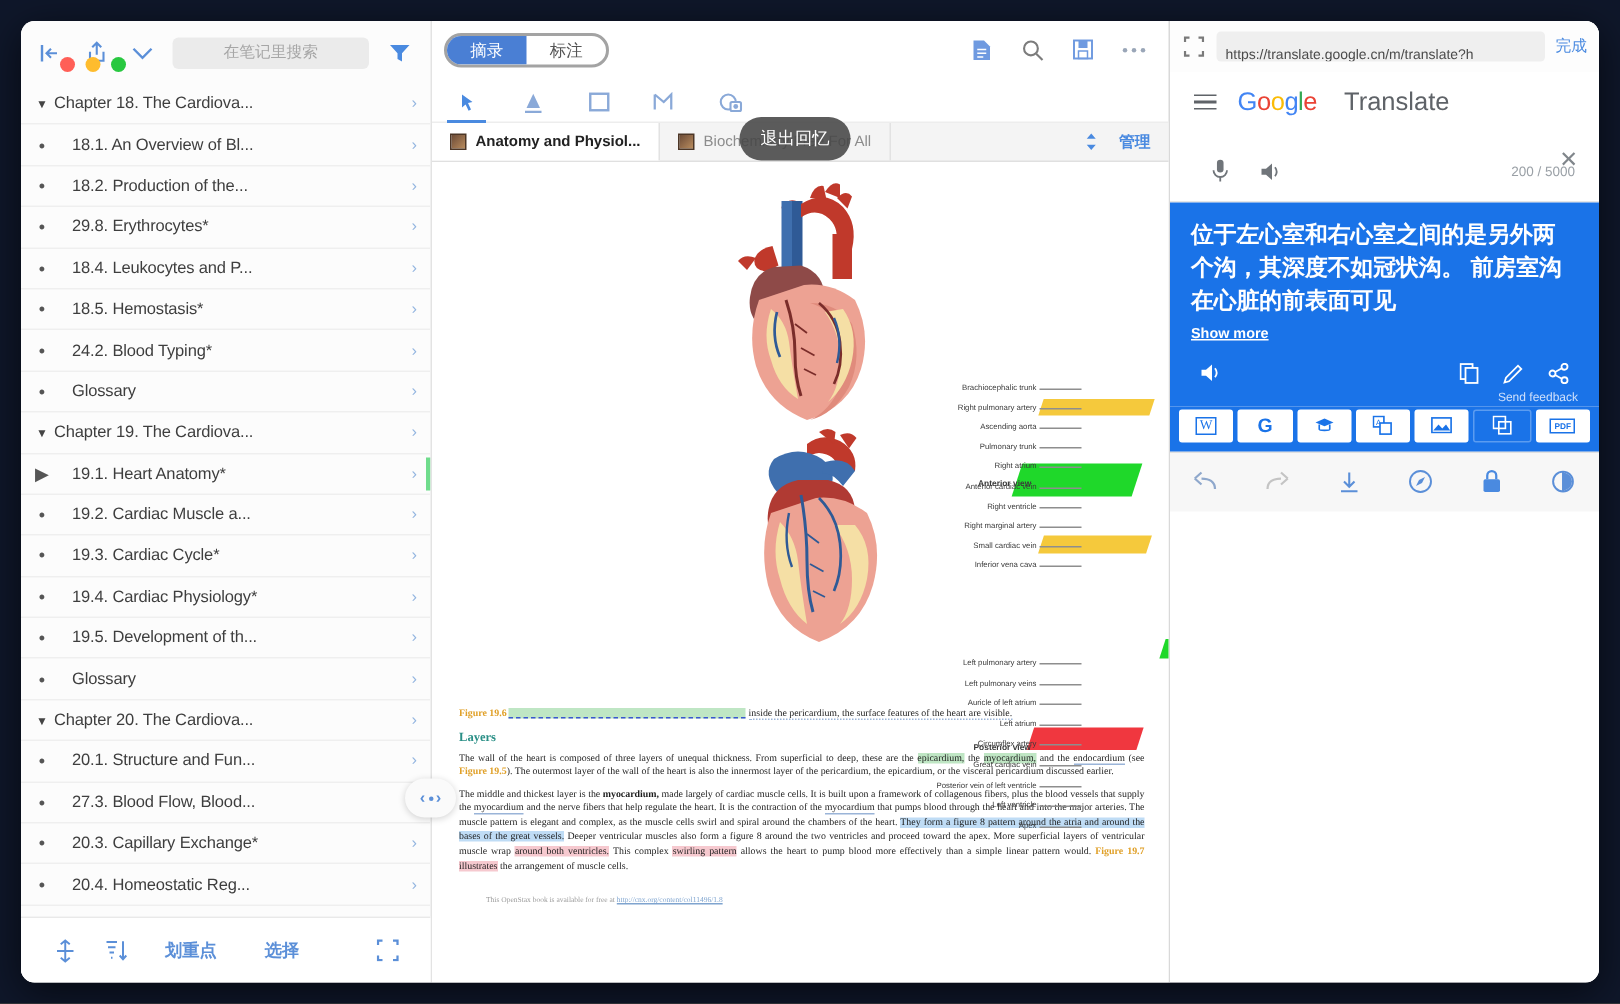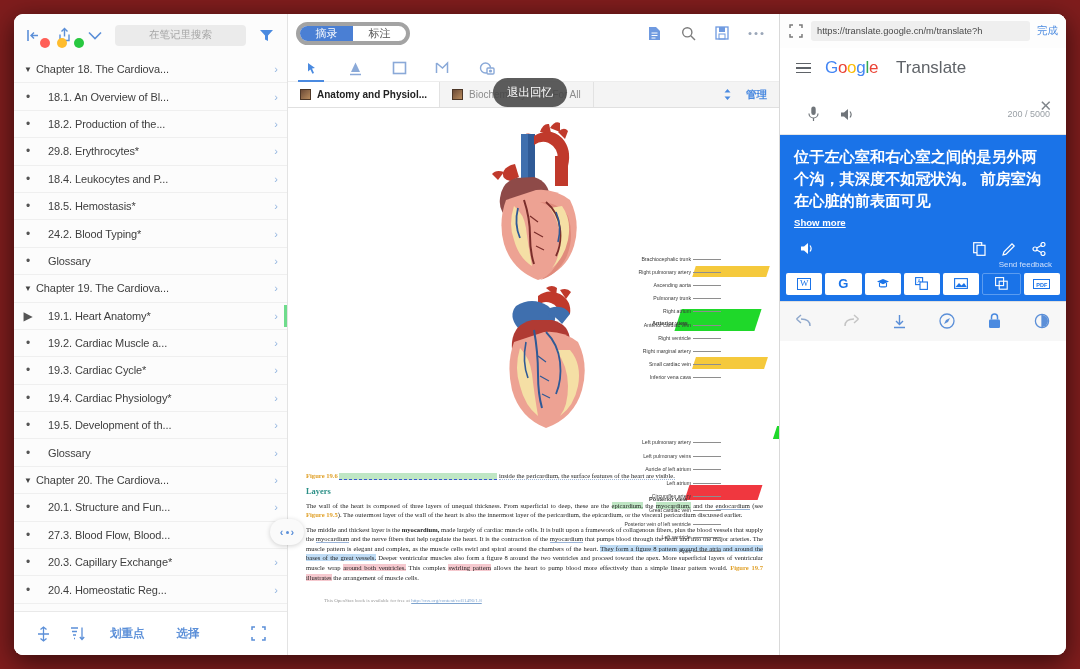--- a/index.html
+++ b/index.html
@@ -1,18 +1,18 @@
 <!DOCTYPE html>
 <html><head>
 <meta charset="utf-8">
 <style>
   * { margin:0; padding:0; box-sizing:border-box; }
   html,body { width:1080px; height:669px; overflow:hidden; background:#000;
               font-family:"Liberation Sans", sans-serif; }
-  .desktop { position:relative; width:1080px; height:669px; background:#7f1d1d; }
+  .desktop { position:relative; width:1080px; height:669px; background:#0f172a; }
 
   
   .window { position:absolute; left:14px; top:14px; width:1052px; height:641px;
             background:#fff; border-radius:9px; overflow:hidden; display:flex;
             box-shadow:0 6px 26px rgba(0,0,0,.6); }
 
   
   .sidebar { width:274px; height:100%; background:#fcfcfc; border-right:1px solid #e3e3e3;
              display:flex; flex-direction:column; position:relative; }
   .sb-toolbar { height:42px; display:flex; align-items:center; gap:9px; padding:0 10px 0 8px; }
@@ -44,21 +44,21 @@
   .resize-handle { position:absolute; right:-17px; top:505px; width:34px; height:26px;
                    background:#fafafa; border-radius:13px; display:flex; align-items:center;
                    justify-content:center; gap:2px; box-shadow:0 1px 5px rgba(0,0,0,.18); z-index:30; }
   .resize-handle span { font-size:11px; color:#5b8fd8; font-weight:bold; }
   .resize-handle .dot { width:3px; height:3px; border-radius:50%; background:#5b8fd8; }
 
   
   .mid { width:492px; height:100%; background:#fff; display:flex; flex-direction:column;
          border-right:1px solid #d9d9d9; position:relative; }
   .mid-top { height:38px; display:flex; align-items:center; padding:0 10px 0 8px; gap:8px; }
-  .seg { display:flex; border:4px solid #a3a3a3; border-radius:13px; overflow:hidden; height:23px; }
+  .seg { display:flex; border:2px solid #a3a3a3; border-radius:13px; overflow:hidden; height:23px; }
   .seg div { width:53px; display:flex; align-items:center; justify-content:center;
              font-size:11px; color:#555; }
   .seg div.on { background:#4a7fd4; color:#fff; }
   .mid-top .sp { flex:1; }
   .mt-ico { width:26px; height:22px; display:flex; align-items:center; justify-content:center;
             color:#6f9ae0; }
   .tools { height:30px; display:flex; align-items:flex-end; padding:0 12px; gap:22px;
            border-bottom:1px solid #ededed; }
   .tool { width:22px; height:26px; display:flex; flex-direction:column; align-items:center;
           justify-content:center; color:#8aa9d8; position:relative; }
@@ -104,21 +104,21 @@
   .footer-note { padding:10px 18px 0; font-size:5px; color:#9a9a9a;
                  font-family:"Liberation Serif", serif; }
   .footer-note u { color:#7fa4cf; }
 
   
   .browser { width:286px; height:100%; display:flex; flex-direction:column; background:#fff; }
   .br-top { height:34px; display:flex; align-items:center; gap:7px; padding:0 8px;
             background:#fdfdfd; }
   .br-exp { width:16px; color:#6b6b6b; display:flex; align-items:center; justify-content:center; }
   .br-url { flex:1; height:20px; background:#efefef; border-radius:3px; display:flex;
-            align-items:center; padding:0 6px; overflow:hidden; }
+            align-items:flex-end; padding:0 6px; overflow:hidden; }
   .br-url span { font-size:9.3px; color:#4a4a4a; white-space:nowrap; overflow:hidden; }
   .br-done { font-size:10.5px; color:#4a8ae0; flex:none; }
   .gt-head { height:40px; display:flex; align-items:center; gap:14px; padding:0 16px; }
   .burger { display:flex; flex-direction:column; gap:3px; }
   .burger i { display:block; width:15px; height:1.6px; background:#5f6368; }
   .glogo { font-size:17px; letter-spacing:-.3px; }
   .glogo b { font-weight:normal; }
   .g1{color:#4285f4}.g2{color:#ea4335}.g3{color:#fbbc05}.g4{color:#34a853}
   .gt-trans { font-size:17px; color:#5f6368; margin-left:4px; }
   .src-box { padding:8px 14px 0; position:relative; }

